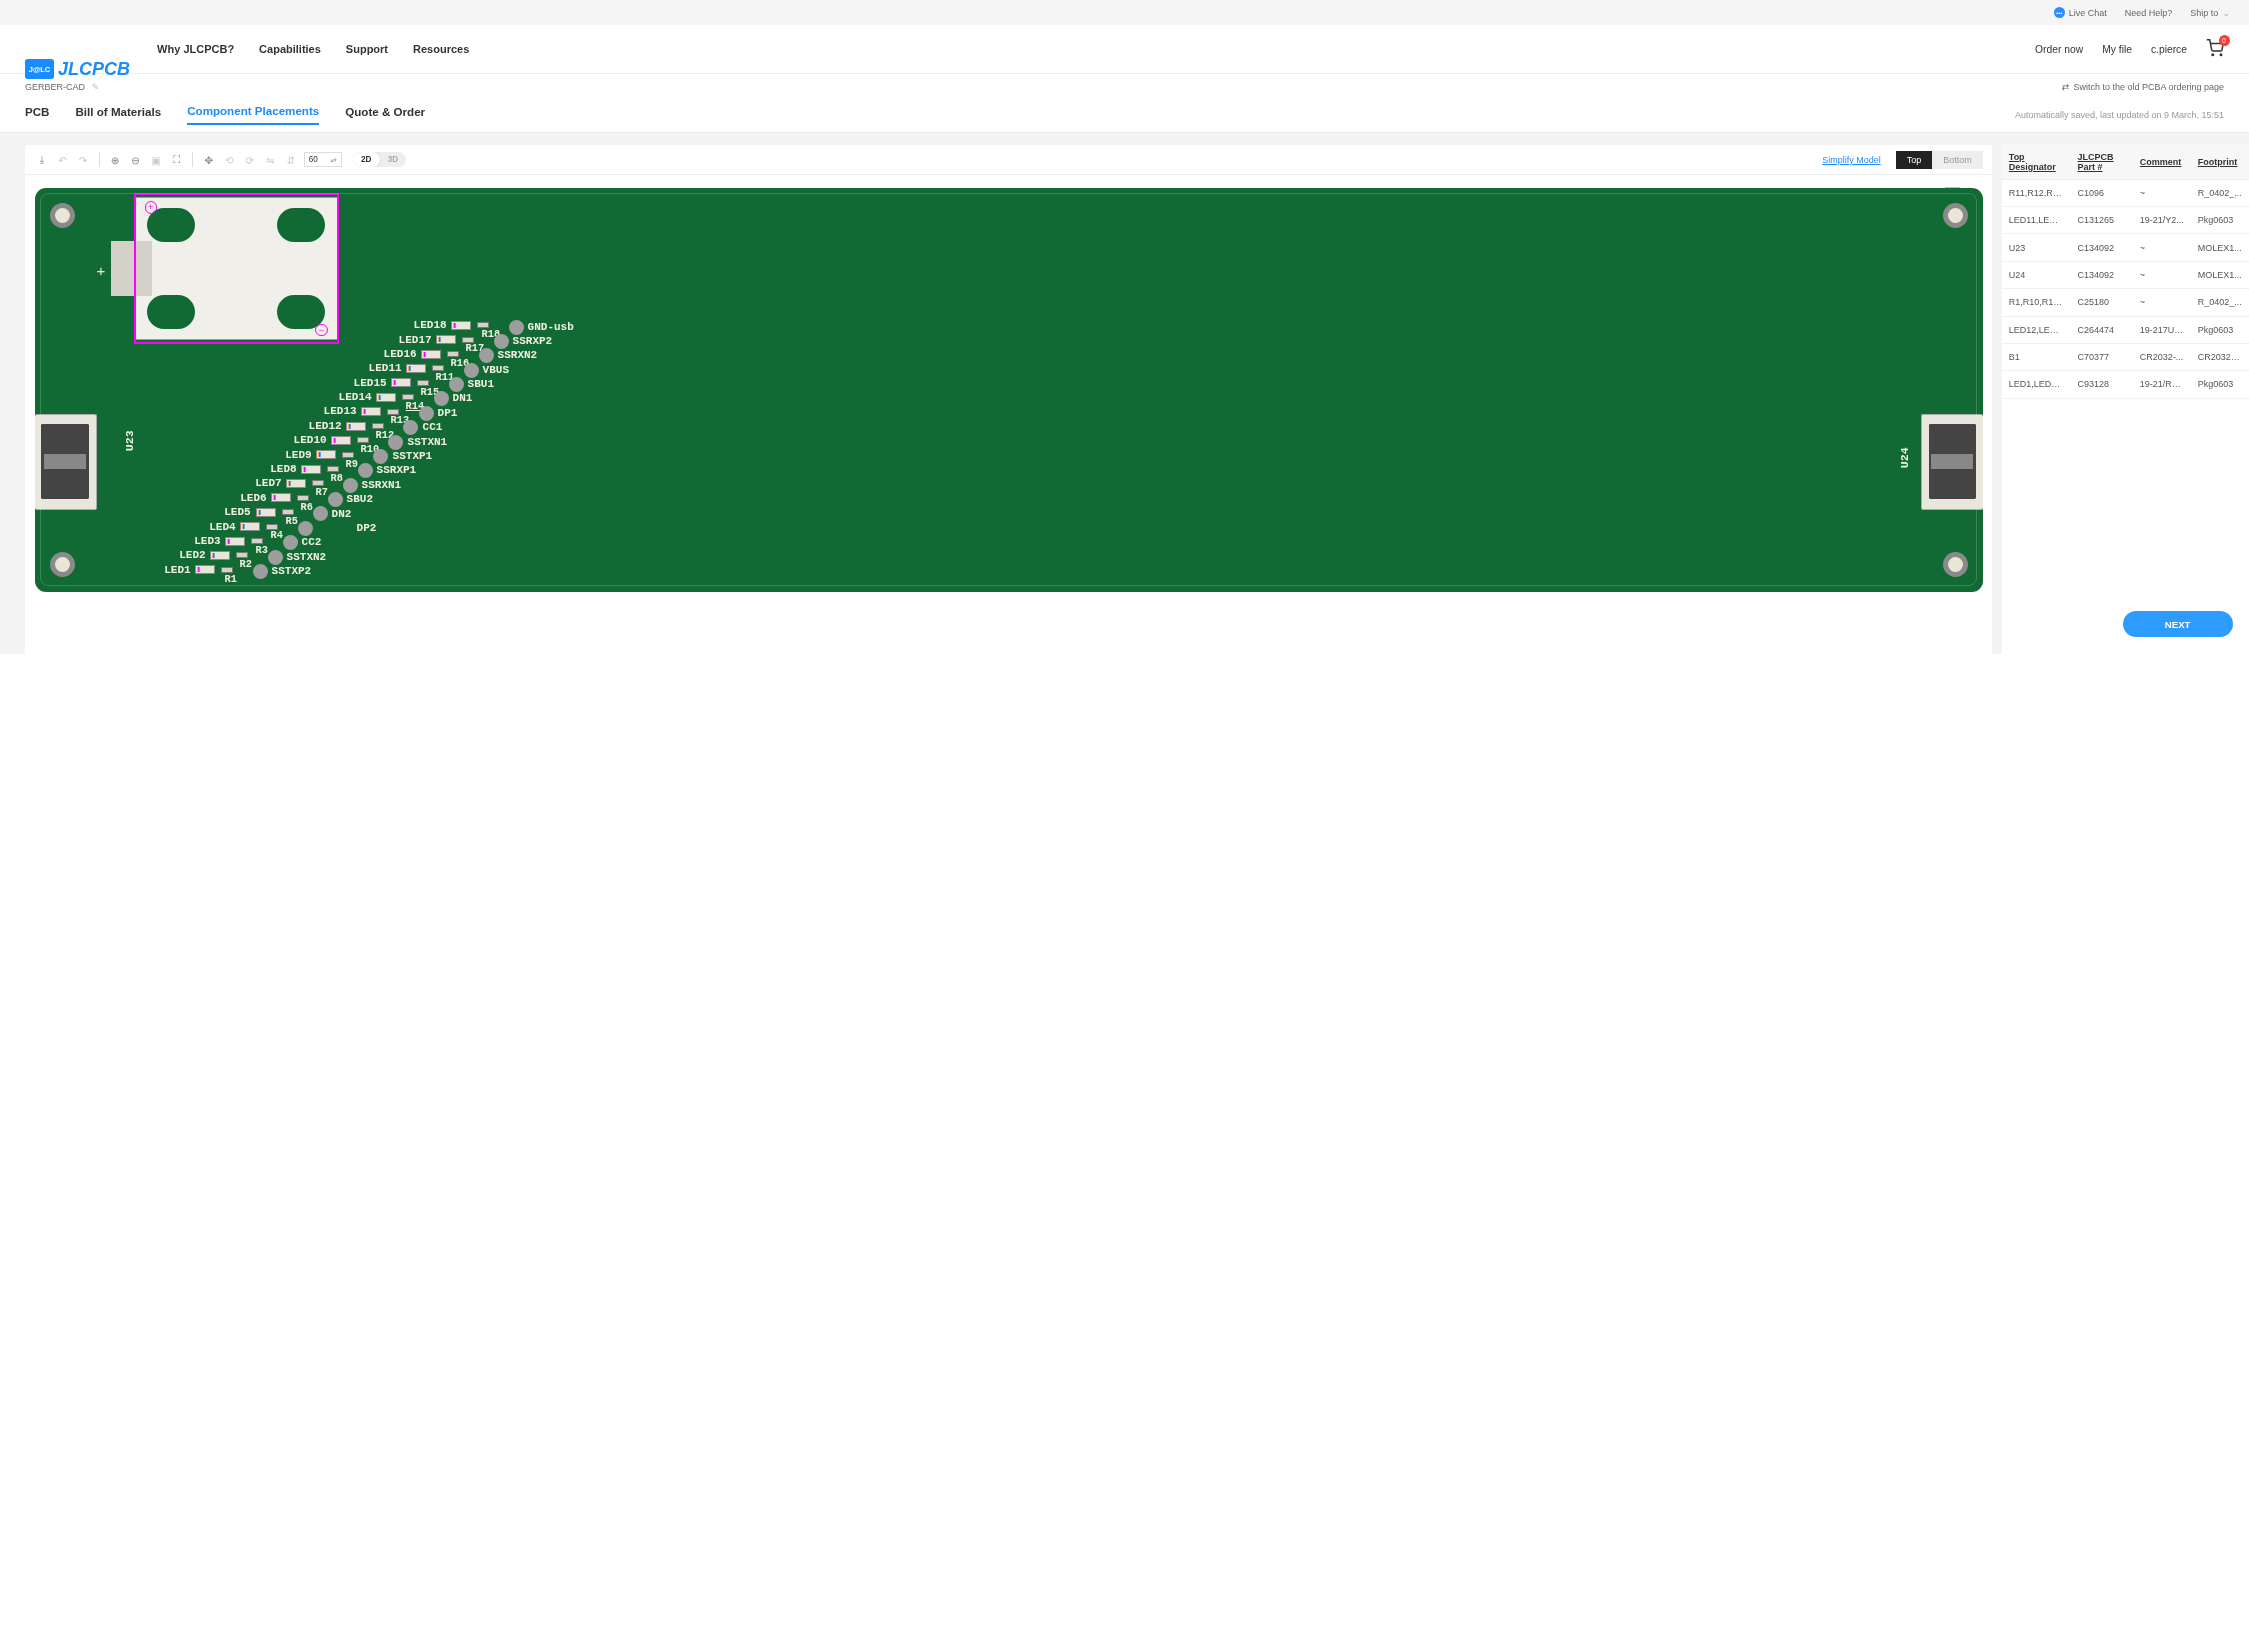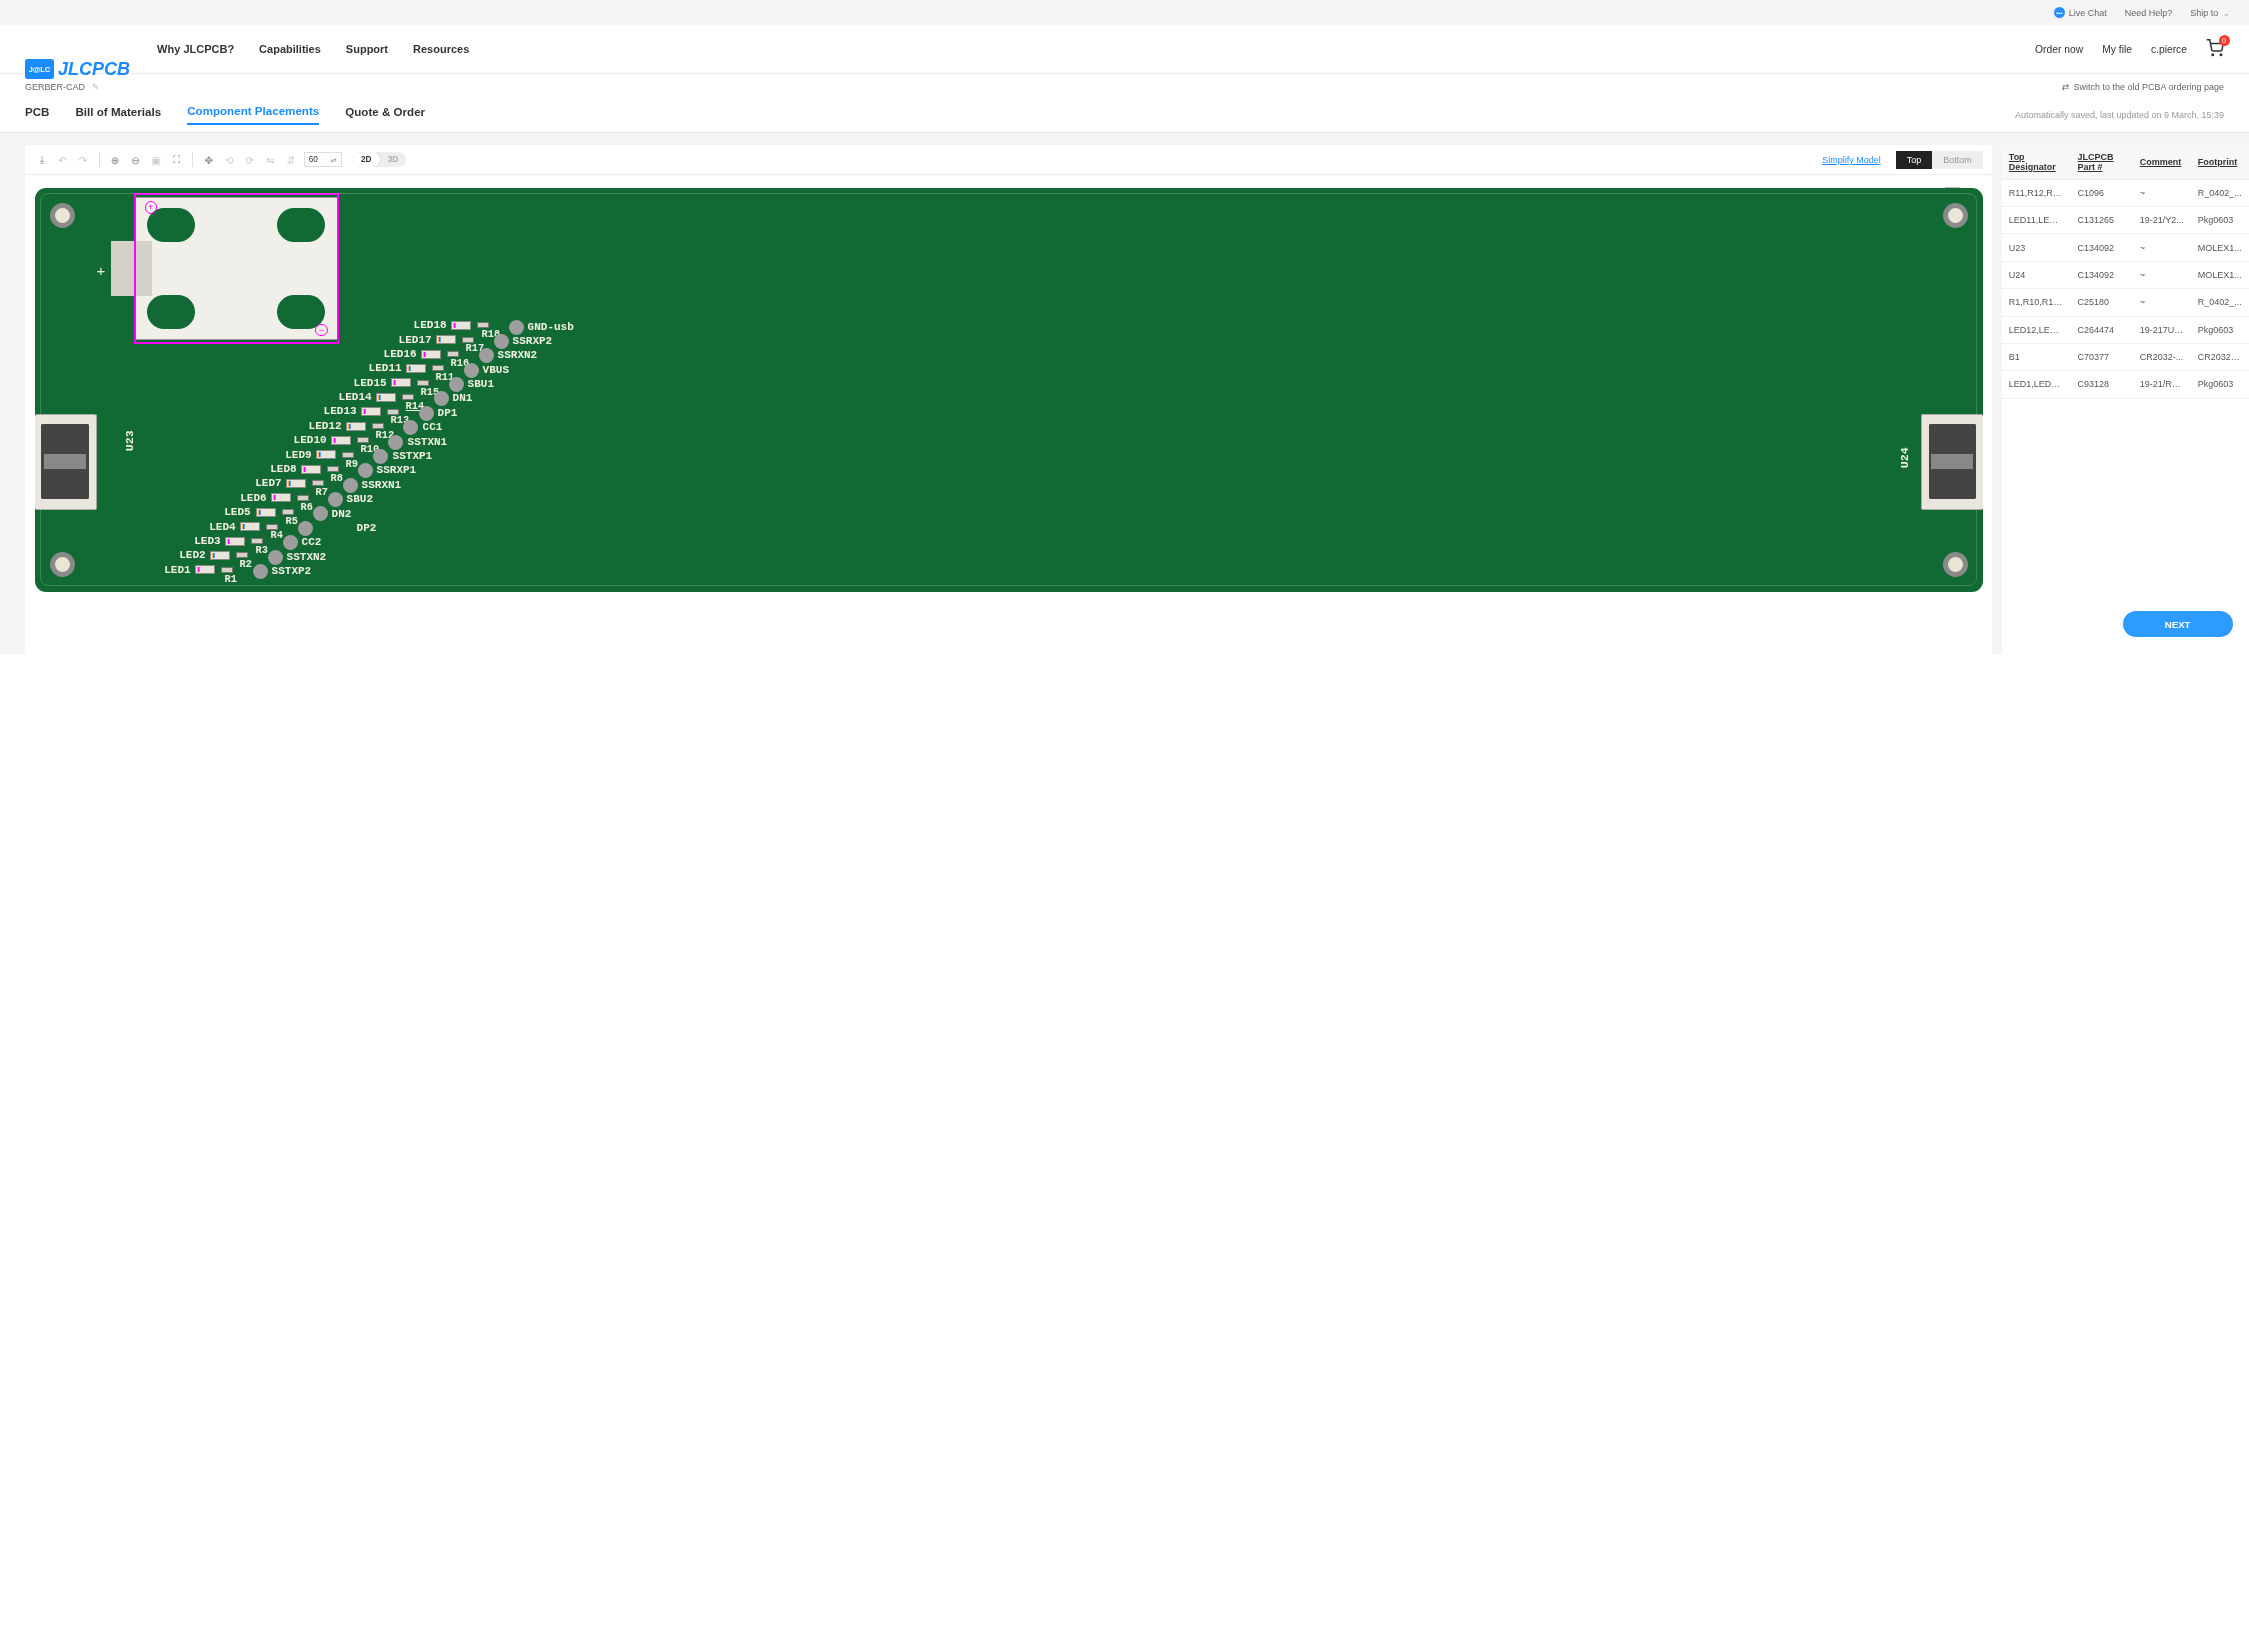--- a/index.html
+++ b/index.html
@@ -130,21 +130,21 @@
     <span>⇄</span>
     <span>Switch to the old PCBA ordering page</span>
   </div>
 </div>
 
 <div class="stepbar">
   <span class="step">PCB</span>
   <span class="step">Bill of Materials</span>
   <span class="step active">Component Placements</span>
   <span class="step">Quote &amp; Order</span>
-  <span class="step-status">Automatically saved, last updated on 9 March, 15:39</span>
+  <span class="step-status">Automatically saved, last updated on 9 March, 15:51</span>
 </div>
 
 <div class="workspace">
   <div class="viewer">
     <div class="toolbar">
       <span class="ticon">⤓</span>
       <span class="ticon disabled">↶</span>
       <span class="ticon disabled">↷</span>
       <span class="tsep"></span>
       <span class="ticon">⊕</span>

